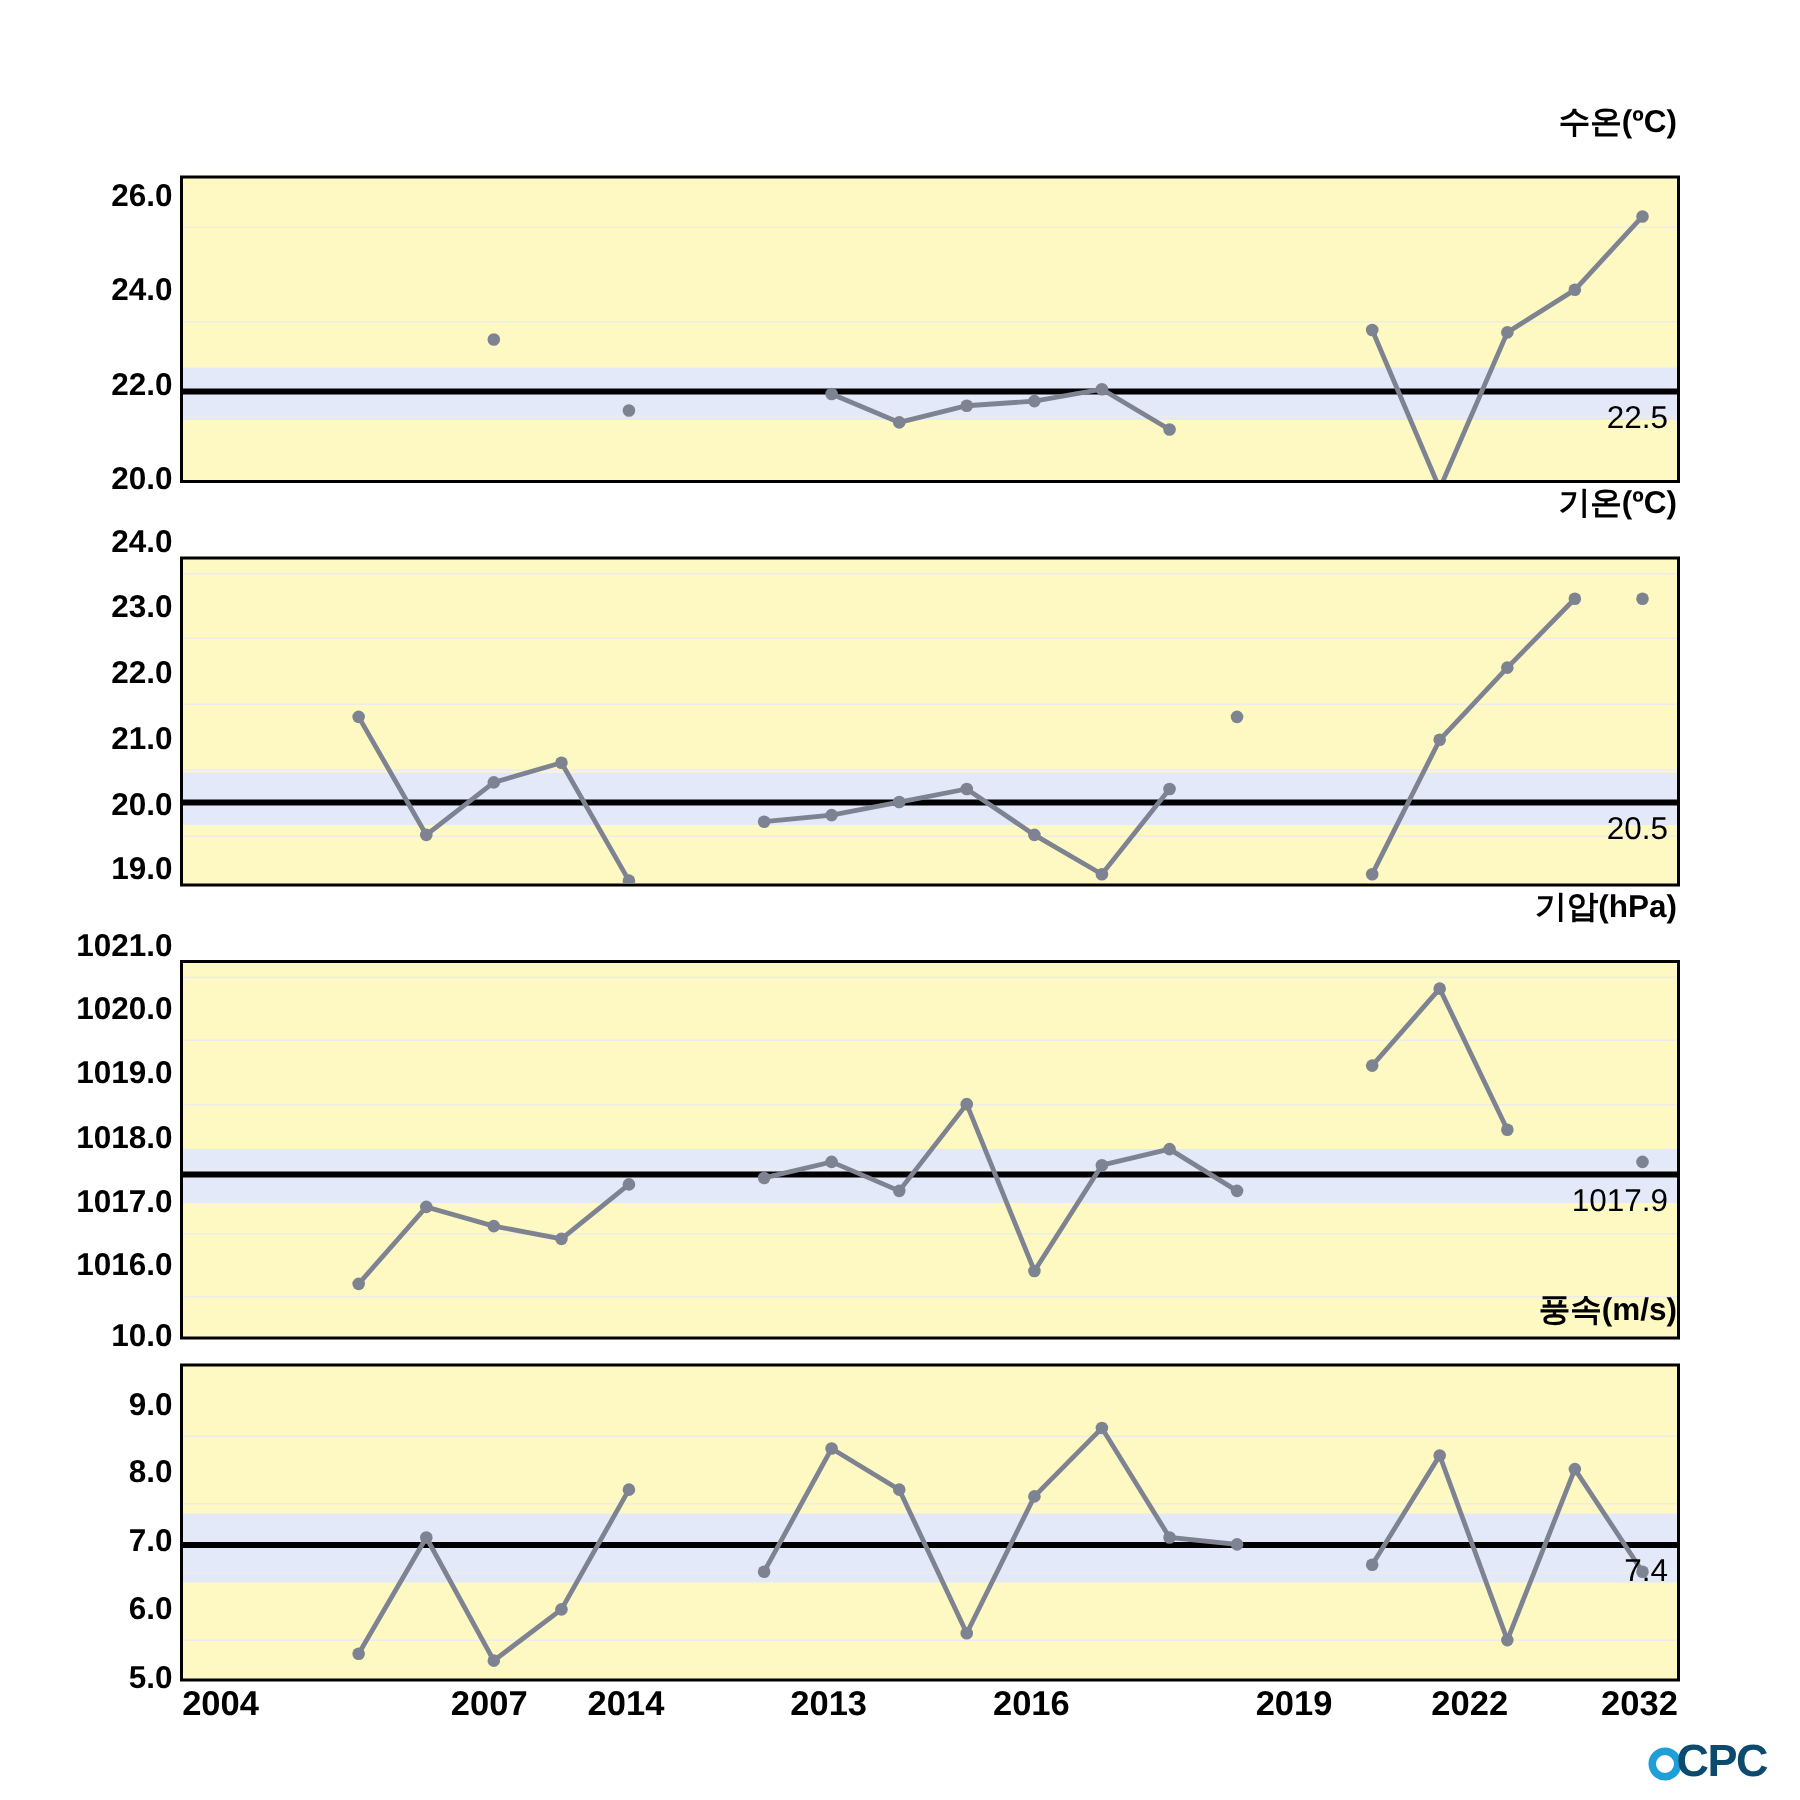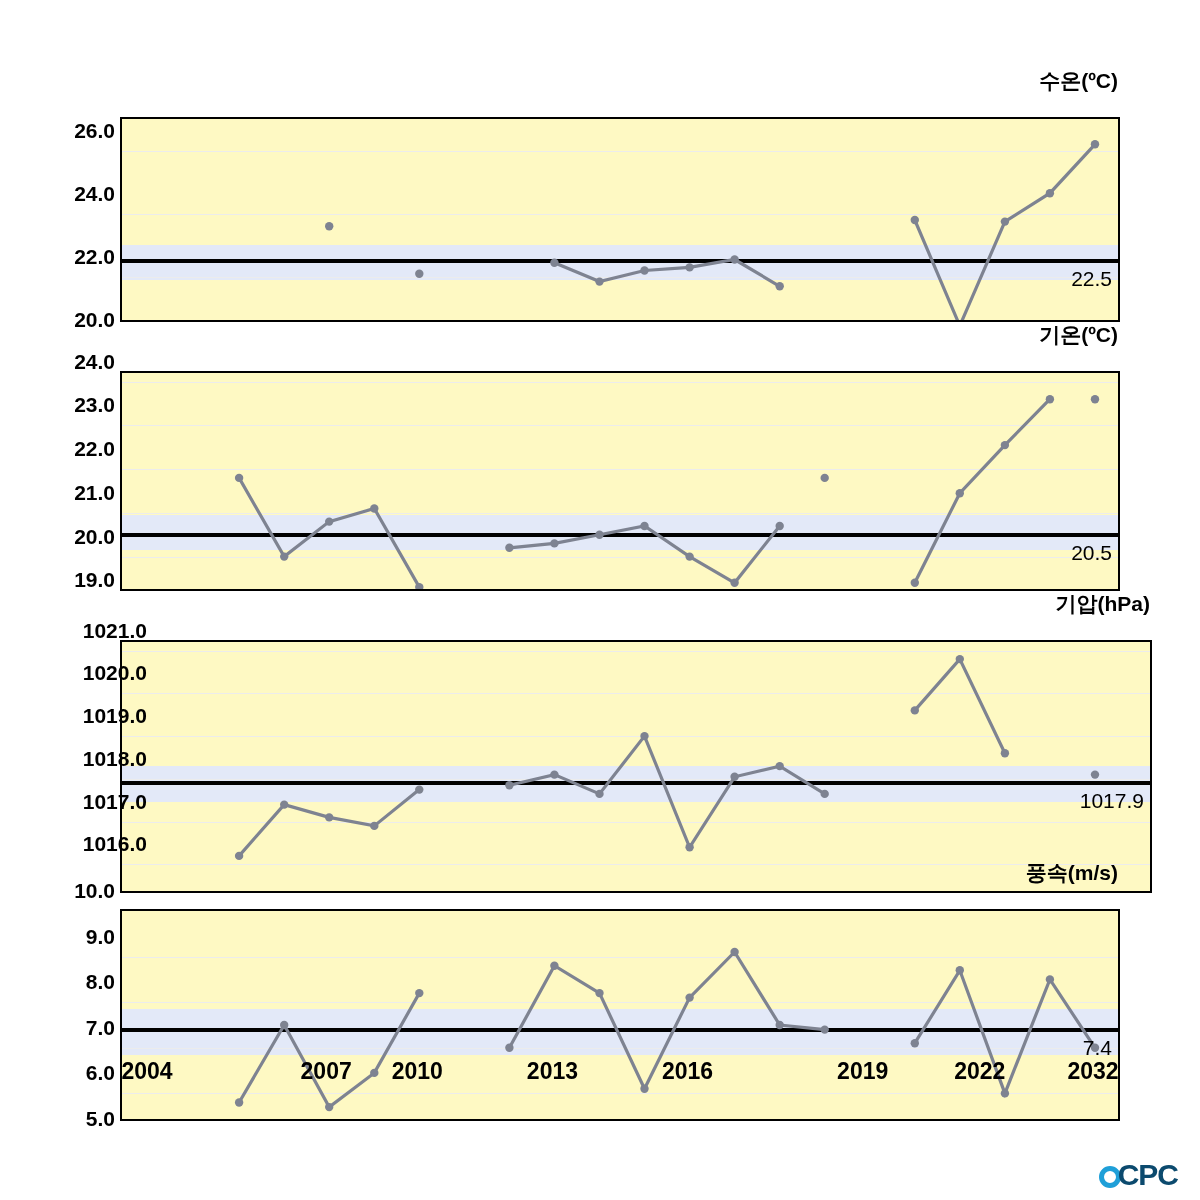--- a/index.html
+++ b/index.html
@@ -84,21 +84,21 @@
   .mean-value {
     position: absolute;
     font-size: 21px;
     font-weight: normal;
     white-space: nowrap;
   }
   .xlabels {
     position: absolute;
     left: 120px;
     width: 1000px;
-    top: 1058px;
+    top: 1122px;
     height: 30px;
   }
   .xlabel {
     position: absolute;
     font-size: 23px;
     font-weight: bold;
     transform: translateX(-50%);
     white-space: nowrap;
   }
   .logo {
@@ -197,21 +197,21 @@
           </svg>
           <div class="mean-value" style="top: 167.704px; right: 6px;">20.5</div>
         </div>
         <div class="ytick" style="top: 229.259px;">19.0</div>
         <div class="ytick" style="top: 185.556px;">20.0</div>
         <div class="ytick" style="top: 141.852px;">21.0</div>
         <div class="ytick" style="top: 98.1481px;">22.0</div>
         <div class="ytick" style="top: 54.4444px;">23.0</div>
         <div class="ytick" style="top: 10.7407px;">24.0</div>
       </div>
-      <div class="panel" style="top: 620px; height: 273px; padding-left: 32px;">
+      <div class="panel" style="top: 620px; height: 273px;">
         <div class="panel-label" style="top: -30px;">기압(hPa)</div>
         <div class="panel-plot">
           <div class="band" style="top: 124.056px; height: 36.3611px;"></div>
           <div class="gridline" style="top: 222.444px;"></div>
           <div class="gridline" style="top: 179.667px;"></div>
           <div class="gridline" style="top: 136.889px;"></div>
           <div class="gridline" style="top: 94.1111px;"></div>
           <div class="gridline" style="top: 51.3333px;"></div>
           <div class="gridline" style="top: 8.55556px;"></div>
           <div class="meanline" style="top: 139.167px;"></div>
@@ -285,21 +285,21 @@
         <div class="ytick" style="top: 138.8px;">7.0</div>
         <div class="ytick" style="top: 93.2px;">8.0</div>
         <div class="ytick" style="top: 47.6px;">9.0</div>
         <div class="ytick" style="top: 2px;">10.0</div>
       </div>
     </div>
 
   <div class="xlabels" id="xlabels">
       <div class="xlabel" style="left: 27.027px;">2004</div>
       <div class="xlabel" style="left: 162.162px; margin-left: 44px;">2007</div>
-      <div class="xlabel" style="left: 297.297px;">2010</div>
+      <div class="xlabel" style="left: 297.297px;">2014</div>
       <div class="xlabel" style="left: 432.432px;">2013</div>
       <div class="xlabel" style="left: 567.568px;">2016</div>
       <div class="xlabel" style="left: 702.703px; margin-left: 40px;">2019</div>
       <div class="xlabel" style="left: 837.838px; margin-left: 22px;">2022</div>
       <div class="xlabel" style="left: 972.973px;">2032</div>
     </div>
 
   <div class="logo">
     <span class="ring"></span><span>CPC</span>
   </div>

